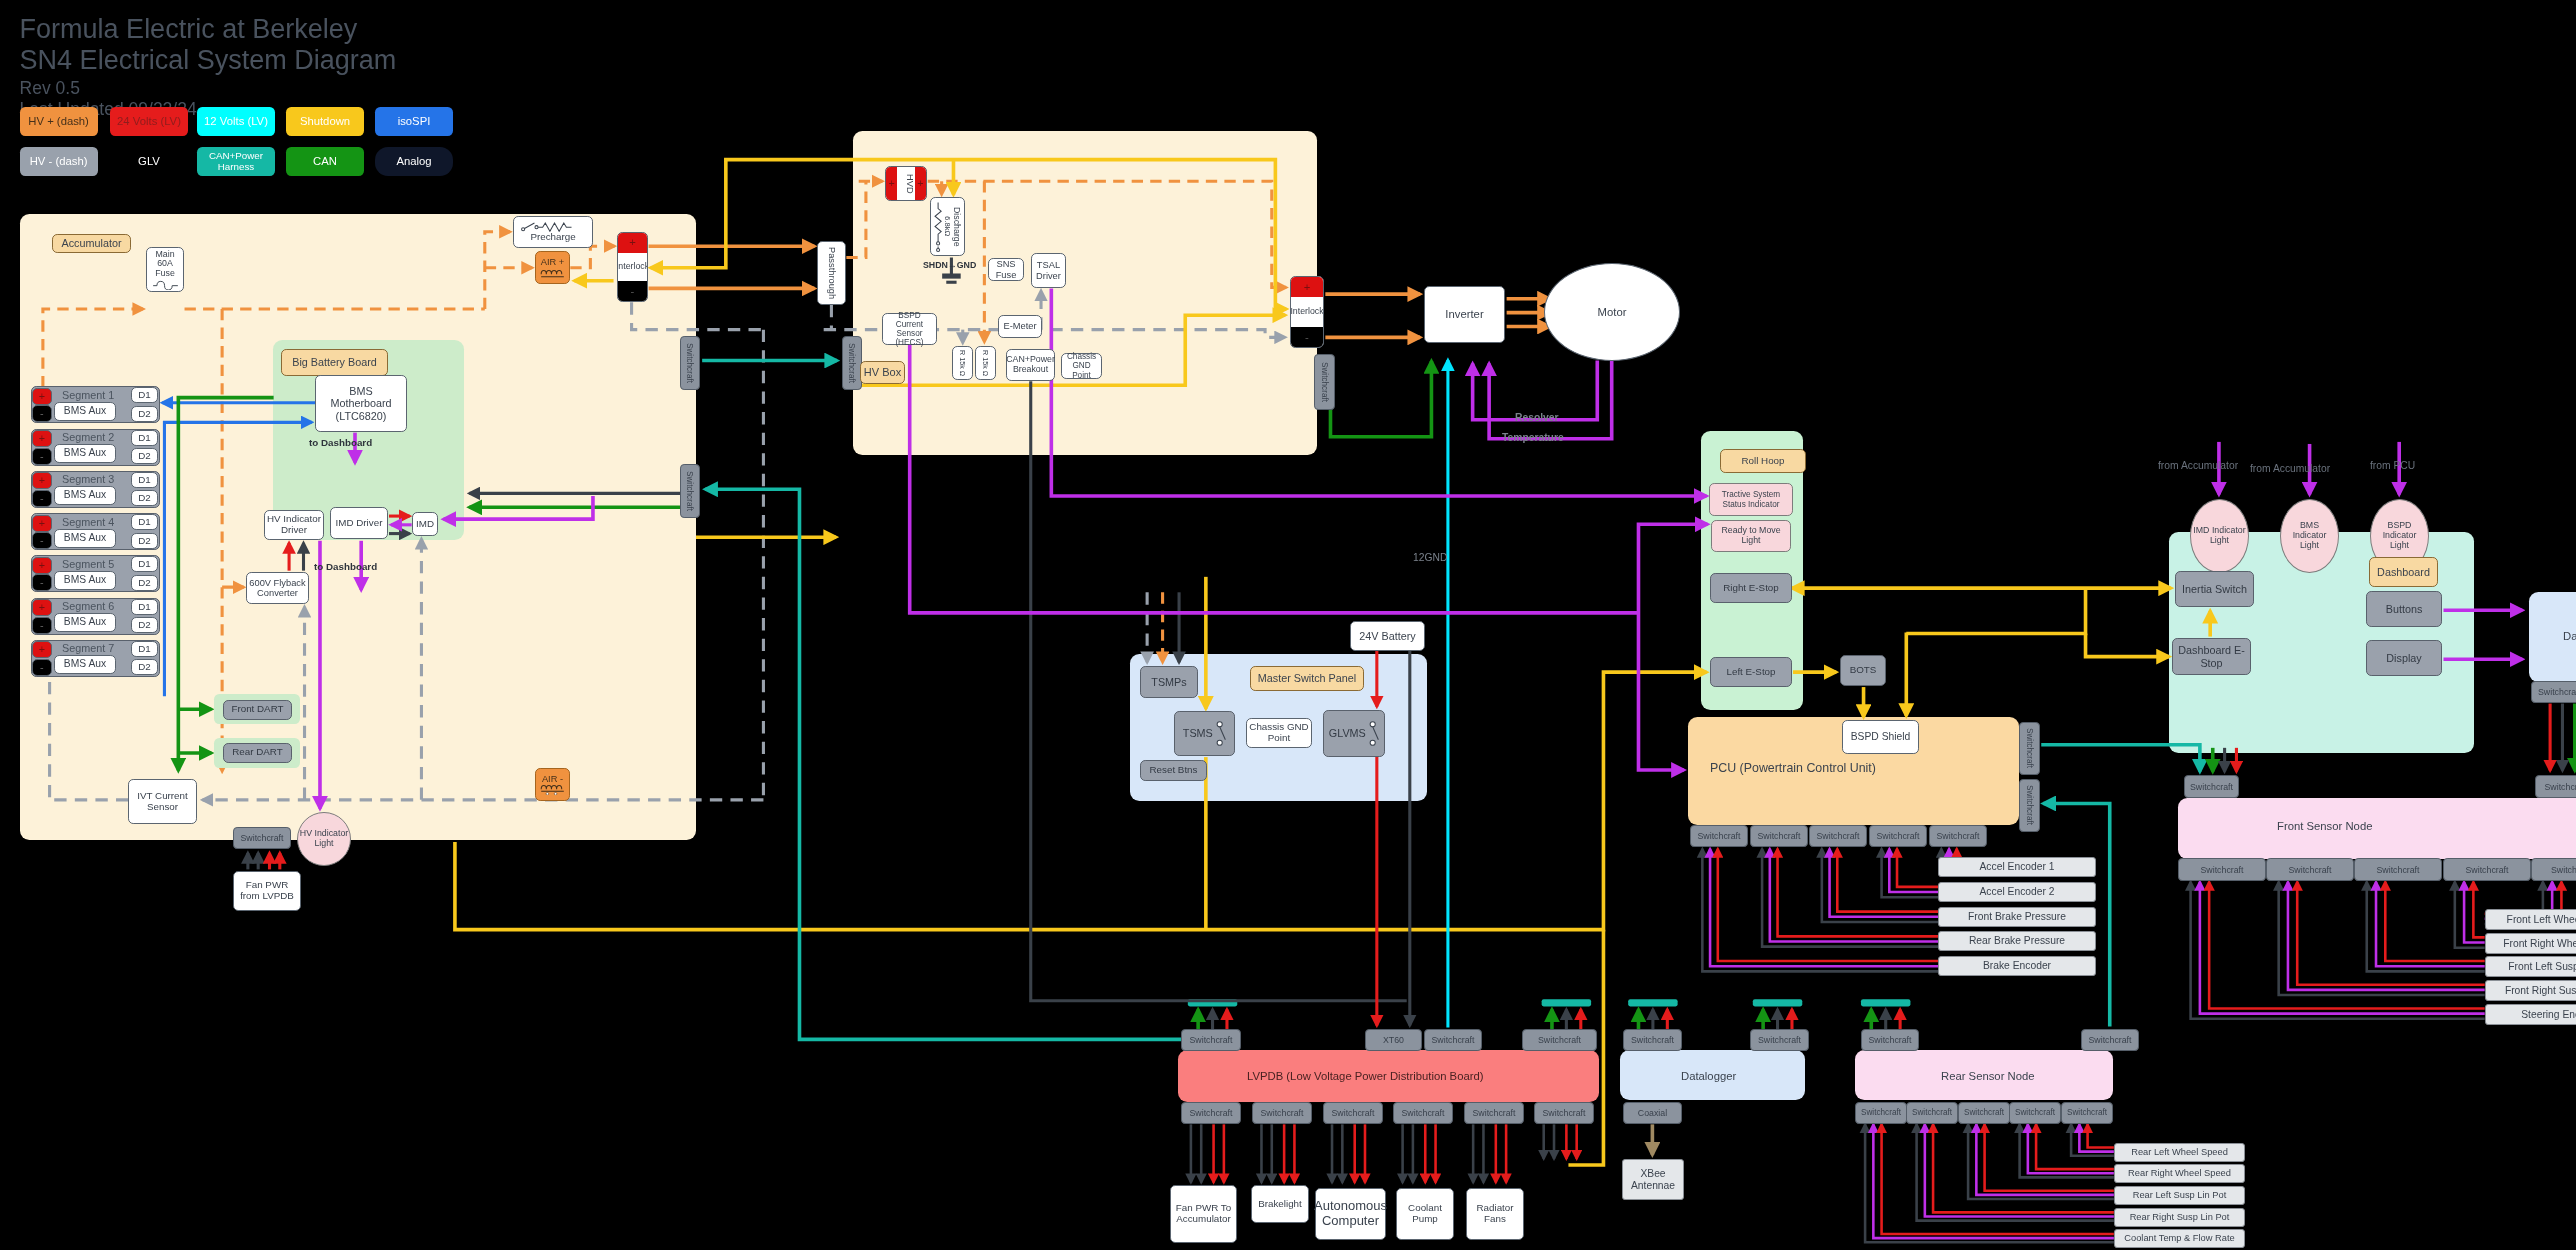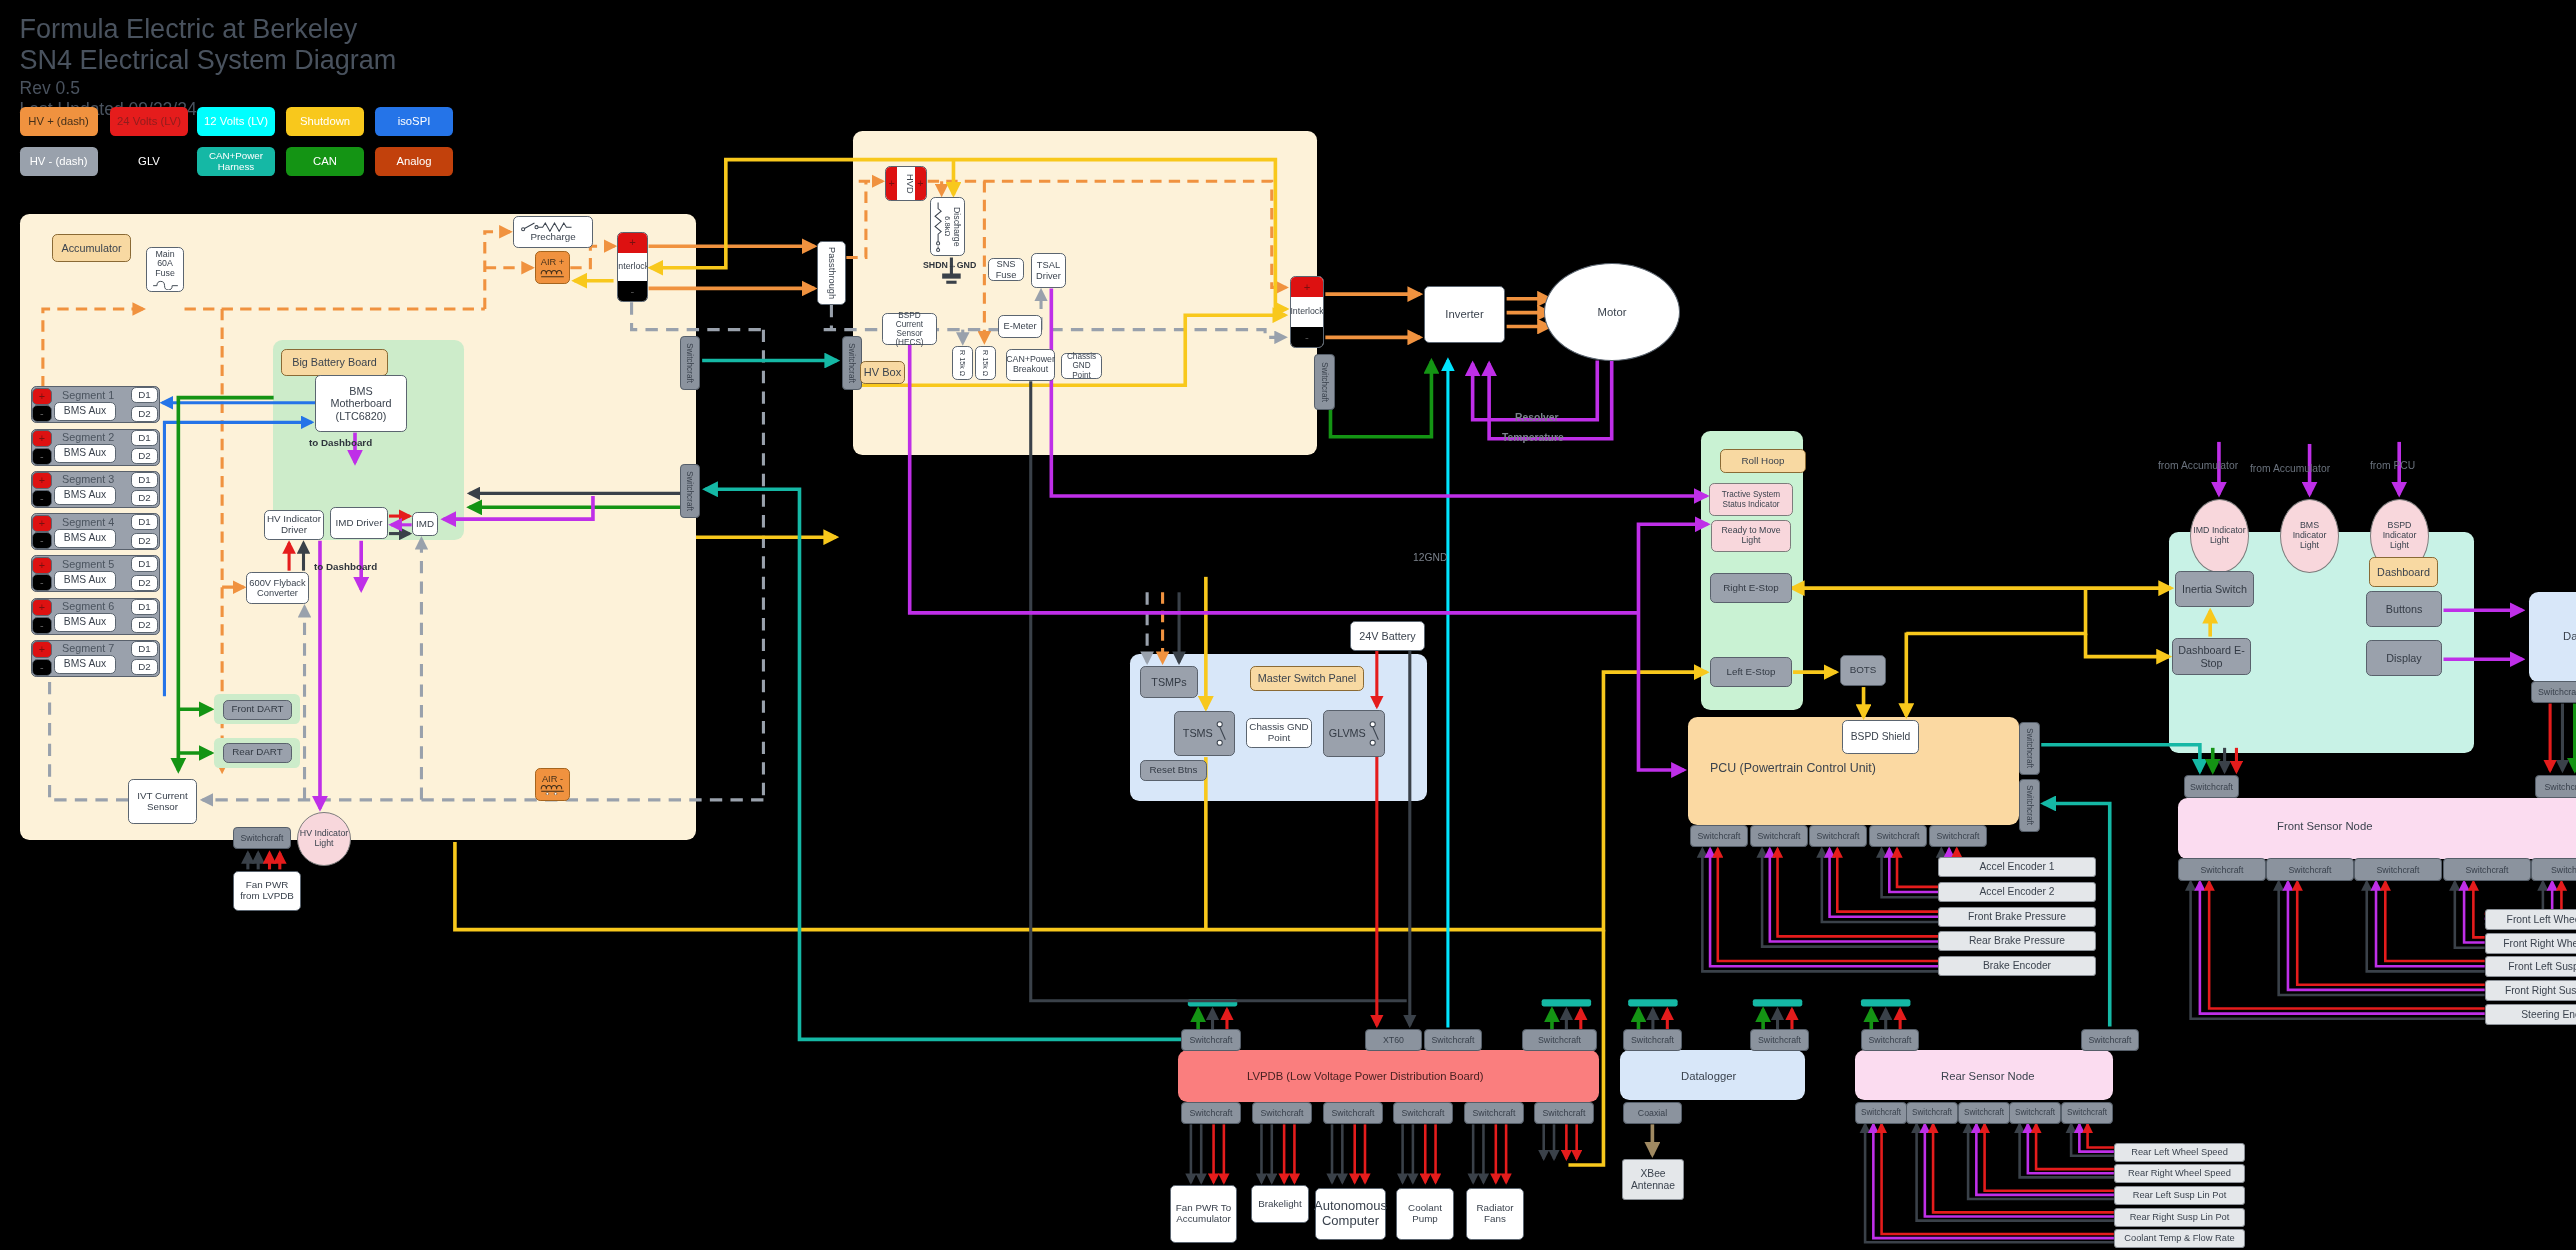--- a/index.html
+++ b/index.html
@@ -343,23 +343,23 @@
 
   <div class="leg" style="left:19.6px;top:107px;background:#f0923f;color:#45301a;">HV + (dash)</div>
   <div class="leg" style="left:110px;top:107px;background:#e51c1c;color:#8f1d1d;">24 Volts (LV)</div>
   <div class="leg" style="left:197px;top:107px;background:#00ffff;color:#fff;">12 Volts (LV)</div>
   <div class="leg" style="left:286px;top:107px;background:#f8c81c;color:#fff;">Shutdown</div>
   <div class="leg" style="left:375px;top:107px;background:#2574e8;color:#fff;">isoSPI</div>
   <div class="leg" style="left:19.6px;top:147px;background:#99a1ac;color:#fff;">HV - (dash)</div>
   <div class="leg" style="left:110px;top:147px;background:transparent;color:#fff;">GLV</div>
   <div class="leg" style="left:197px;top:147px;background:#15b8a5;color:#fff;font-size:9.8px;">CAN+Power Harness</div>
   <div class="leg" style="left:286px;top:147px;background:#149414;color:#fff;">CAN</div>
-  <div class="leg" style="left:375px;top:147px;background:#c2410c;color:#fff;">Analog</div>
-
-  <div class="n chip" style="left:52px;top:234px;width:79px;height:28px;">Accumulator</div>
+  <div class="leg" style="left:375px;top:147px;background:#0f172a;color:#fff;border-radius:13px;">Analog</div>
+
+  <div class="n chip" style="left:52px;top:234px;width:79px;height:19px;">Accumulator</div>
   <div class="n" style="left:146px;top:247px;width:38px;height:45px;font-size:8.8px;flex-direction:column;">
     <span>Main 60A Fuse</span>
     <svg width="29" height="11.3" viewBox="0 0 56 22">
           <path d="M2,14 h8 a8,9 0 0 1 16,0 a8,9 0 0 0 16,0 h12" fill="none" stroke="#3b434e" stroke-width="2"></path>
         </svg>
   </div>
   <div class="n" style="left:513px;top:216px;width:80px;height:32px;flex-direction:column;font-size:9.8px;">
     <svg width="67" height="10.3" viewBox="0 0 130 20">
           <path d="M6,16 L28,4 M34,12 h10 l5,-8 9,16 9,-16 9,16 9,-16 5,8 h10" fill="none" stroke="#3b434e" stroke-width="2"></path>
           <circle cx="6" cy="16" r="3" fill="#fff" stroke="#3b434e" stroke-width="2"></circle>

